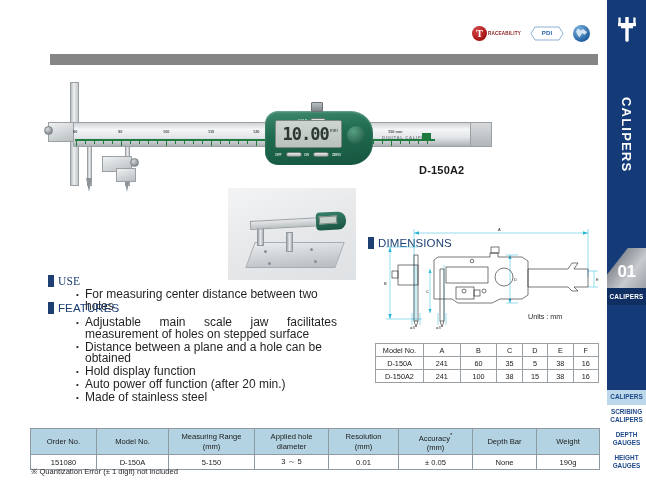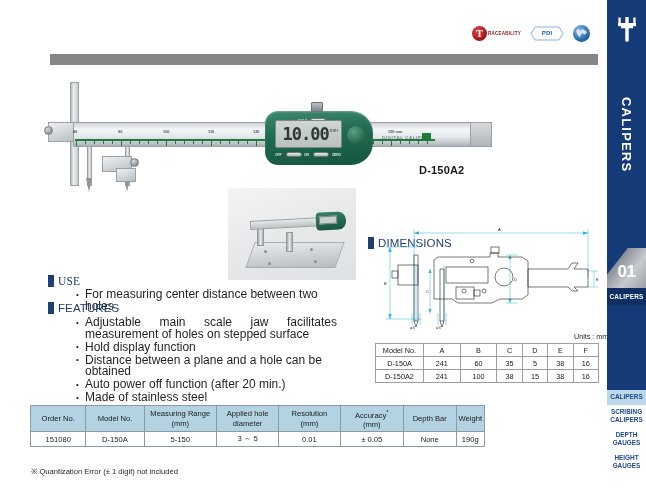--- a/index.html
+++ b/index.html
@@ -180,39 +180,39 @@
     content: "\2022"; position: absolute; left: 1px; top: -0.5px; font-size: 8px; color: #231f20;
   }
   .bullet.wrap { text-align: justify; }
 
   
   .dim-head { position: absolute; left: 368px; top: 205px; display: flex; align-items: center; gap: 4px; margin-top: 32px; }
   .dim-figure {
     position: absolute; left: 372px; top: 225px; width: 228px; height: 105px;
   }
   .units-lbl {
-    position: absolute; left: 528px; top: 332px; font-size: 7.2px; color: #231f20; margin-left: 46px;
+    position: absolute; left: 528px; top: 312px; font-size: 7.2px; color: #231f20;
   }
 
   
   table { border-collapse: collapse; }
   .dim-table {
     position: absolute; left: 375px; top: 343px; width: 224px;
     font-size: 7.3px; color: #1a1a1a;
   }
   .dim-table th, .dim-table td {
     border: 1px solid #9aa0a4; text-align: center; height: 13px; padding: 0;
     font-weight: normal; background: #fff;
   }
   .dim-table th { font-weight: normal; }
   .dim-table .c-model { width: 48px; }
 
   
   .spec-table {
-    position: absolute; left: 30px; top: 405px; width: 455px;
+    position: absolute; left: 30px; top: 428px; width: 570px;
     font-size: 7.6px; color: #1a1a1a;
   }
   .spec-table th, .spec-table td {
     border: 1px solid #8e9aa3; text-align: center; padding: 0 2px;
   }
   .spec-table thead th {
     background: #b3d3e3; height: 26px; font-weight: normal; line-height: 9.2px;
   }
   .spec-table tbody td { height: 15px; }
   .spec-table tbody tr.row-alt td { background: #d6e8f1; }
@@ -389,22 +389,22 @@
   <div class="bullets" style="left:75px;top:289px;width:262px;">
     <div class="bullet">For measuring center distance between two holes</div>
   </div>
 
   <div class="sec-head" style="left:48px;top:302px;">
     <div class="sec-bar"></div>
     <div class="sec-txt">FEATURES</div>
   </div>
   <div class="bullets" style="left:75px;top:317px;width:262px;">
     <div class="bullet wrap">Adjustable main scale jaw facilitates measurement of holes on stepped surface</div>
+    <div class="bullet">Distance between a plane and a hole can be obtained</div>
     <div class="bullet">Hold display function</div>
-    <div class="bullet">Distance between a plane and a hole can be obtained</div>
     <div class="bullet">Auto power off function (after 20 min.)</div>
     <div class="bullet">Made of stainless steel</div>
   </div>
 
   <div class="dim-head">
     <div class="sec-bar"></div>
     <div class="sec-txt">DIMENSIONS</div>
   </div>
 
   <div class="dim-figure">

